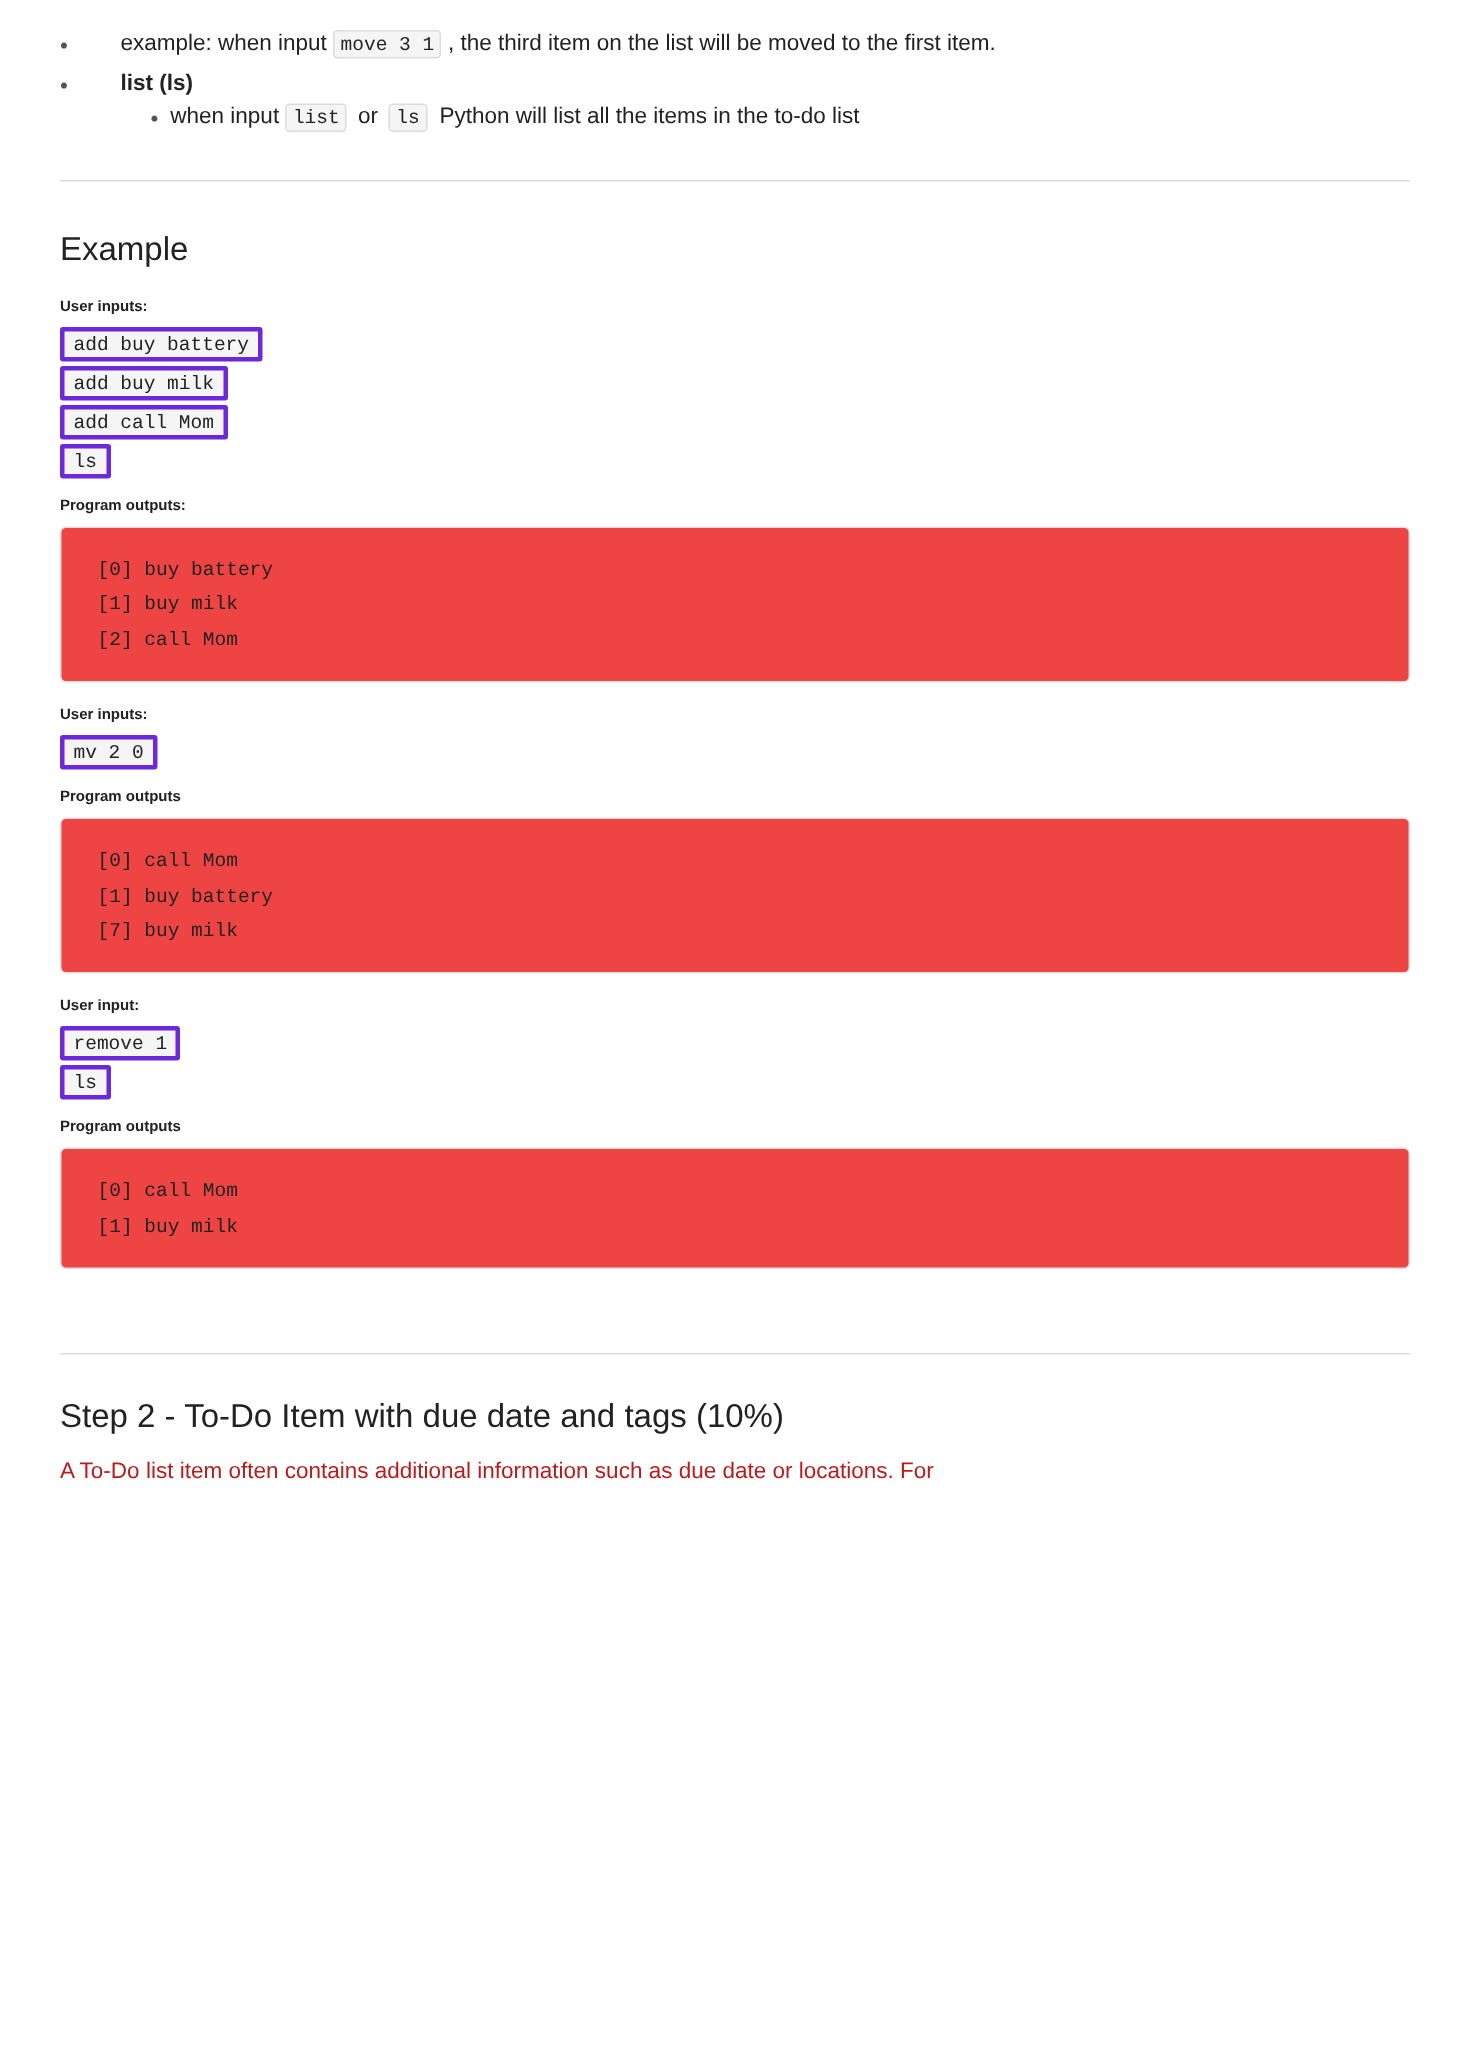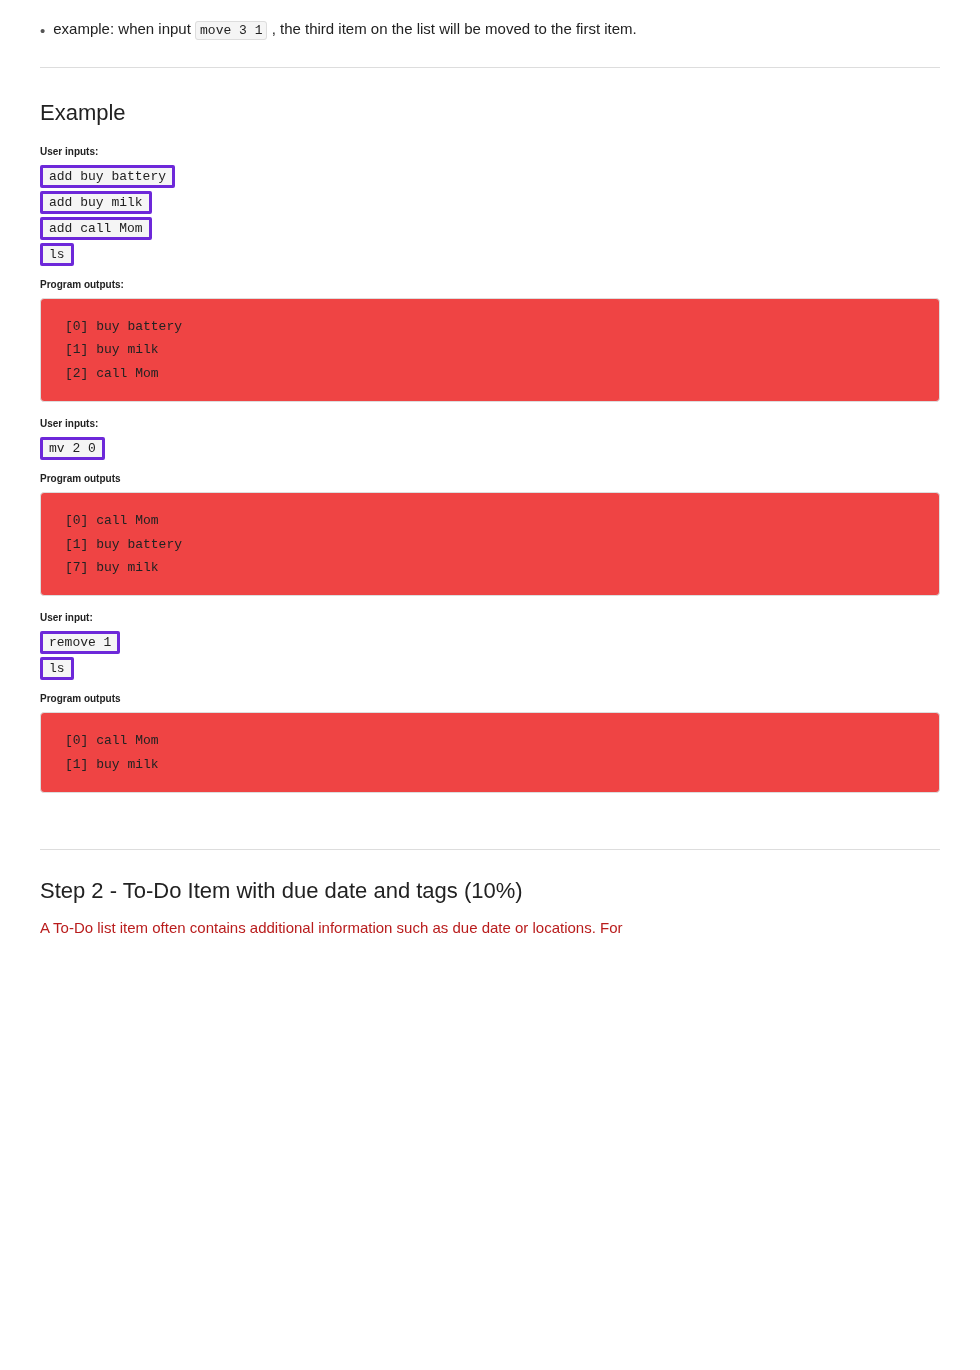--- a/index.html
+++ b/index.html
@@ -13,20 +13,21 @@
     }
 
     .bullet-list {
       list-style: none;
       padding-left: 0;
     }
     .bullet-list > li {
       display: flex;
       align-items: flex-start;
       margin-bottom: 6px;
+      gap: 27px;
     }
     .bullet-dot {
       color: #555;
       margin-right: 8px;
       margin-top: 2px;
       flex-shrink: 0;
     }
     .bullet-dot::before {
       content: "•";
     }
@@ -126,20 +127,40 @@
     <li>
       <span class="bullet-dot"></span>
       <span>
         <span>example: when input</span>
         <code>move 3 1</code>
         <span>, the third item on the list will be moved to the first item.</span>
       </span>
     </li>
   </ul>
 
+  <ul class="bullet-list" style="margin-top:8px;">
+    <li>
+      <span class="bullet-dot"></span>
+      <div>
+        <span class="bold">list (ls)</span>
+        <ul class="sub-bullet-list" style="margin-top:5px;">
+          <li>
+            <span class="bullet-dot"></span>
+            <span>
+              <span>when input</span>
+              <code>list</code>
+              <span style="margin: 0 3px;">or</span>
+              <code>ls</code>
+              <span style="margin-left:4px;">Python will list all the items in the to-do list</span>
+            </span>
+          </li>
+        </ul>
+      </div>
+    </li>
+  </ul>
 </div>
 
 <hr>
 
 <div class="example-section">
   <h2 class="section-title">Example</h2>
 
   <div class="subsection-label">User inputs:</div>
   <div class="user-inputs-block">
     <div class="code-block-line">add buy battery</div><br>

